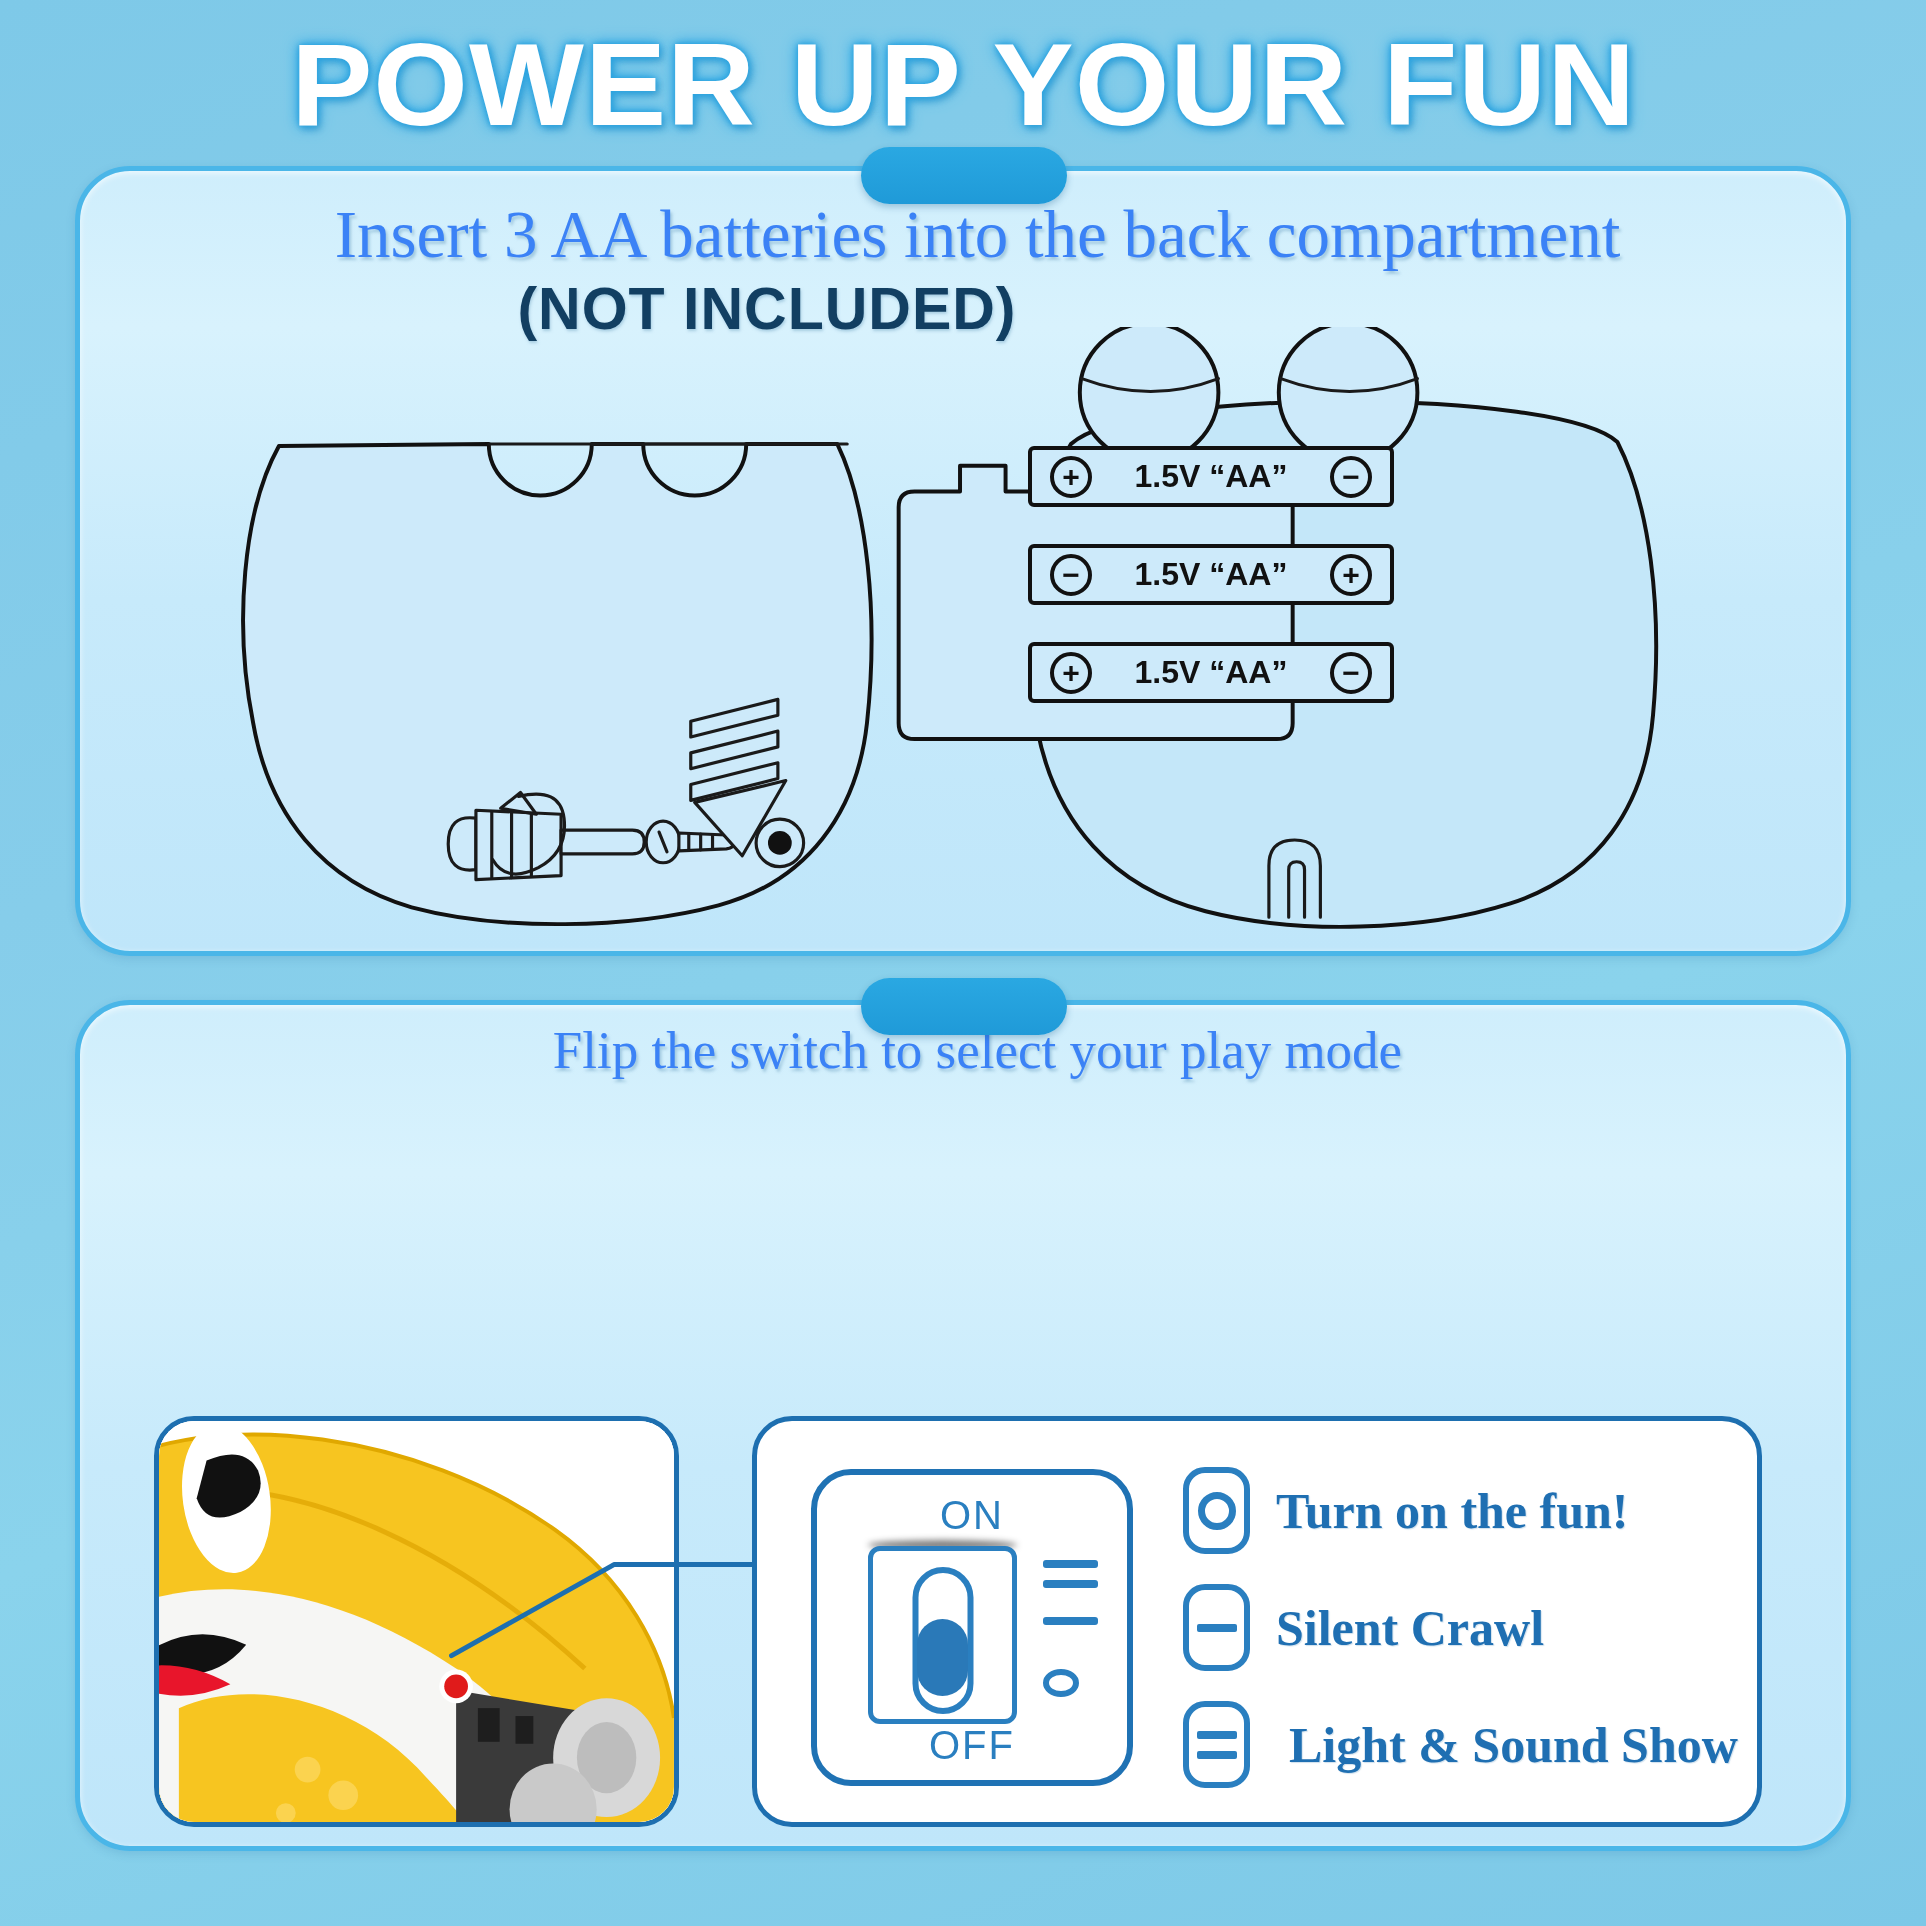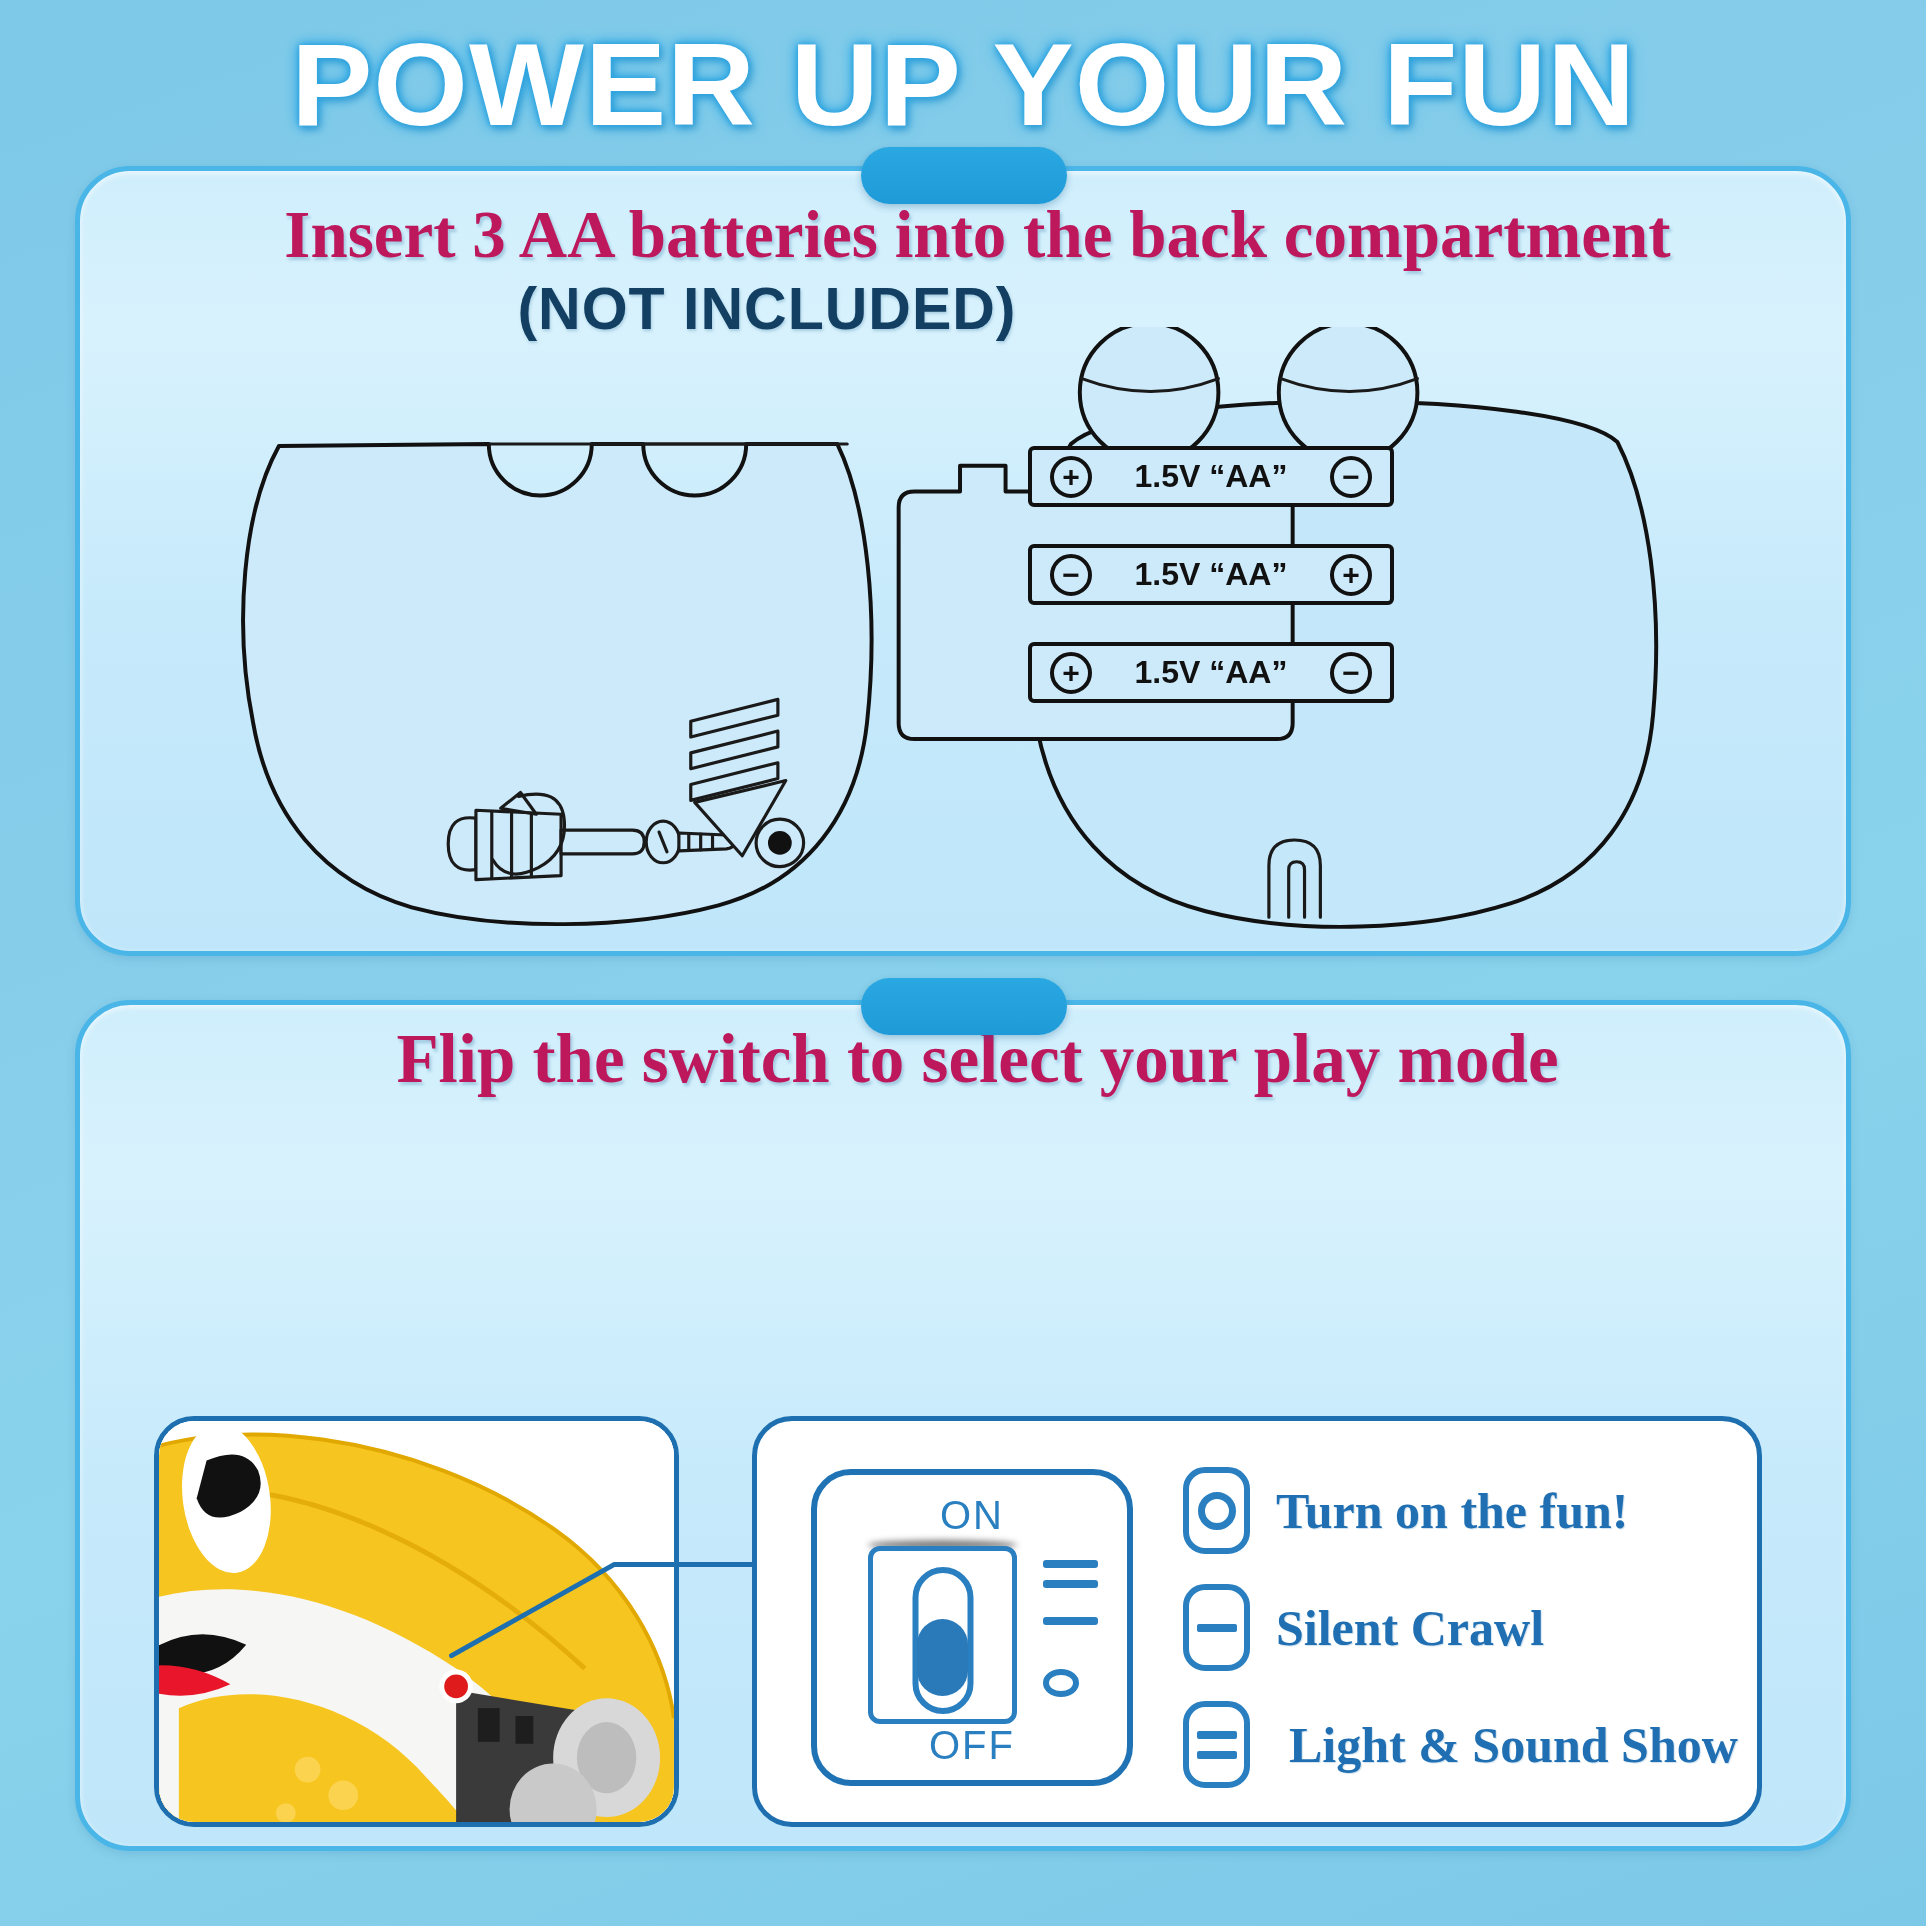--- a/index.html
+++ b/index.html
@@ -42,39 +42,39 @@
     background:linear-gradient(180deg,#2aa8e2 0%,#1f9ad8 100%);
     box-shadow:0 3px 7px rgba(20,90,140,.3);
     z-index:5;
   }
   #tab-1{ top:147px; }
   #tab-2{ top:978px; }
 
   
   .serif-head{
     font-family:"Liberation Serif", serif;
-    font-weight:bold; color:#be185d; white-space:nowrap;
+    font-weight:normal; color:#3b82f6; white-space:nowrap;
     text-shadow:2px 3px 3px rgba(120,170,200,.55);
     padding-left:28px;
   }
   #head-1{
     position:absolute; left:0; top:196px; width:1927px;
     text-align:center; font-size:67px;
   }
   #subhead-1{
     position:absolute; left:0; top:255px; width:1534px;
     text-align:center; font-size:59px;
     font-family:"Liberation Sans", sans-serif; font-weight:bold;
     color:#123f62; letter-spacing:1px;
     text-shadow:1px 2px 3px rgba(120,170,200,.5);
     margin-top:20px;
   }
   #head-2{
     position:absolute; left:0; top:1020px; width:1927px;
-    text-align:center; font-size:69px;
+    text-align:center; font-size:53px;
   }
 
   
   #diagram-wrap{
     position:absolute; left:75px; top:327px; width:1776px; height:624px;
   }
 
   
   .white-card{
     position:absolute; background:#ffffff;

